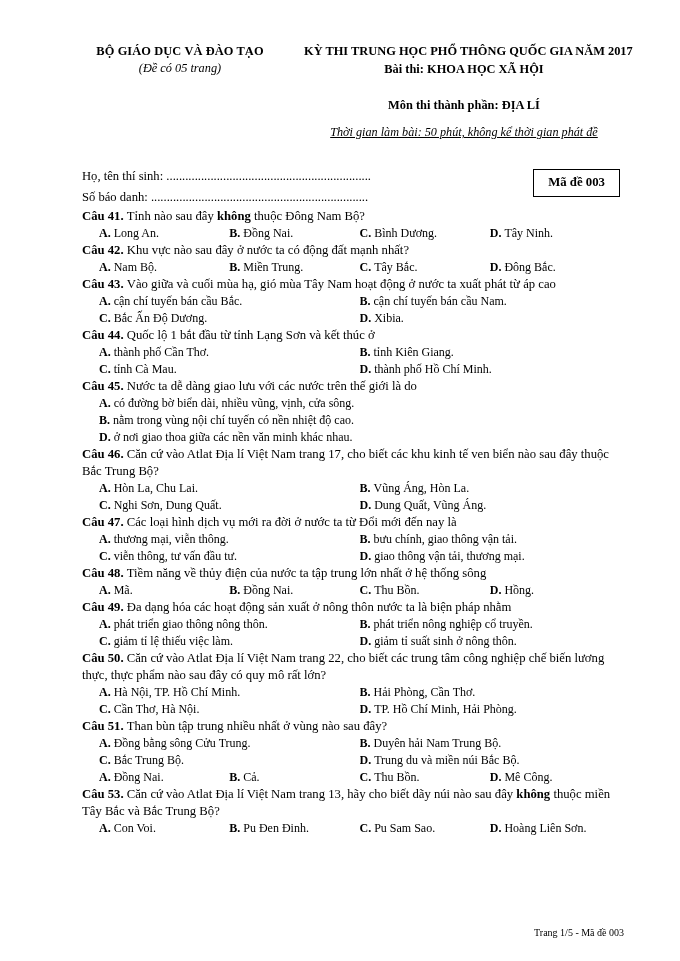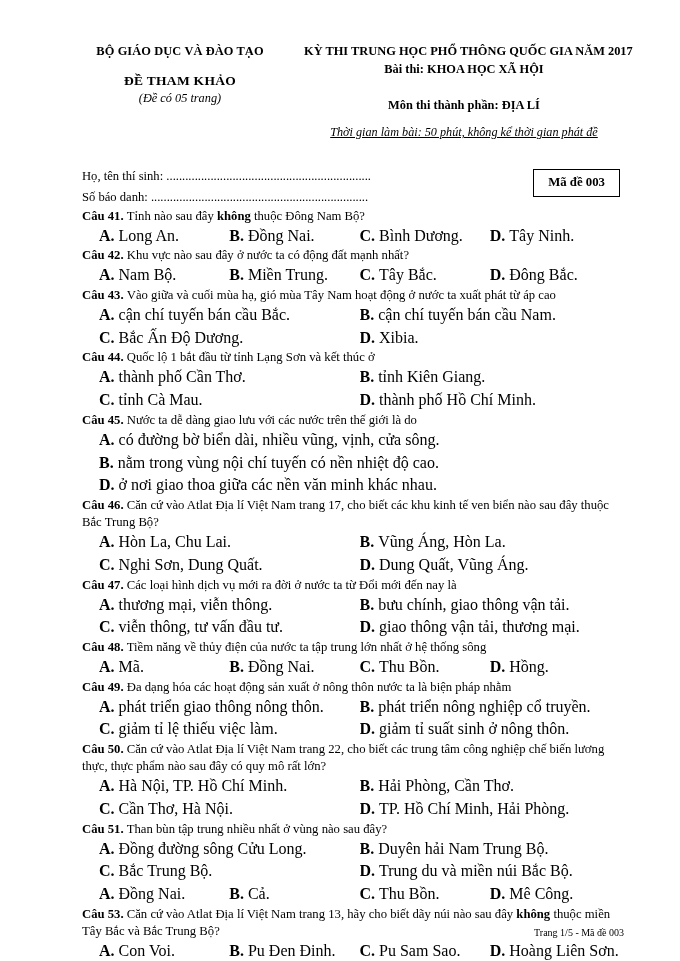--- a/index.html
+++ b/index.html
@@ -114,21 +114,21 @@
   .q-stem {
     font-size: 12.7px;
     line-height: 1.34;
     text-indent: 0;
     padding-left: 0px;
   }
   .q-stem .num {
     font-weight: bold;
   }
   .opts {
-    font-size: 16px;
+    font-size: 12px;
     line-height: 1.42;
   }
   .opt-row {
     display: flex;
     flex-direction: row;
     padding-left: 17px;
   }
   .opt {
     white-space: nowrap;
     overflow: hidden;
@@ -149,21 +149,20 @@
   }
 </style>
 </head>
 <body>
 
 <div class="page">
 
   <div class="header">
     <div class="hdr-left">
       <div class="hdr-ministry">BỘ GIÁO DỤC VÀ ĐÀO TẠO</div>
-      <div class="hdr-sample">ĐỀ THAM KHẢO</div>
       <div class="hdr-pages">(Đề có 05 trang)</div>
     </div>
     <div class="hdr-right">
       <div class="hdr-exam">KỲ THI TRUNG HỌC PHỔ THÔNG QUỐC GIA NĂM 2017</div>
       <div class="hdr-subject">Bài thi: KHOA HỌC XÃ HỘI</div>
       <div class="hdr-part">Môn thi thành phần: ĐỊA LÍ</div>
       <div class="hdr-time"><u>Thời gian làm bài: 50 phút, không kể thời gian phát đề</u></div>
     </div>
   </div>
 
@@ -304,21 +303,21 @@
           <div class="opt-row">
             <div class="opt"><span class="lbl">C. </span><span>Cần Thơ, Hà Nội.</span></div>
             <div class="opt"><span class="lbl">D. </span><span>TP. Hồ Chí Minh, Hải Phòng.</span></div>
           </div>
         </div>
       </div>
       <div class="q">
         <div class="q-stem"><span class="num">Câu 51. </span><span>Than bùn tập trung nhiều nhất ở vùng nào sau đây?</span></div>
         <div class="opts cols2">
           <div class="opt-row">
-            <div class="opt"><span class="lbl">A. </span><span>Đồng đường sông Cửu Long.</span></div>
+            <div class="opt"><span class="lbl">A. </span><span>Đồng bằng sông Cửu Trung.</span></div>
             <div class="opt"><span class="lbl">B. </span><span>Duyên hải Nam Trung Bộ.</span></div>
           </div>
           <div class="opt-row">
             <div class="opt"><span class="lbl">C. </span><span>Bắc Trung Bộ.</span></div>
             <div class="opt"><span class="lbl">D. </span><span>Trung du và miền núi Bắc Bộ.</span></div>
           </div>
         </div>
       </div>
       <div class="q">
         <div class="opts cols4">

